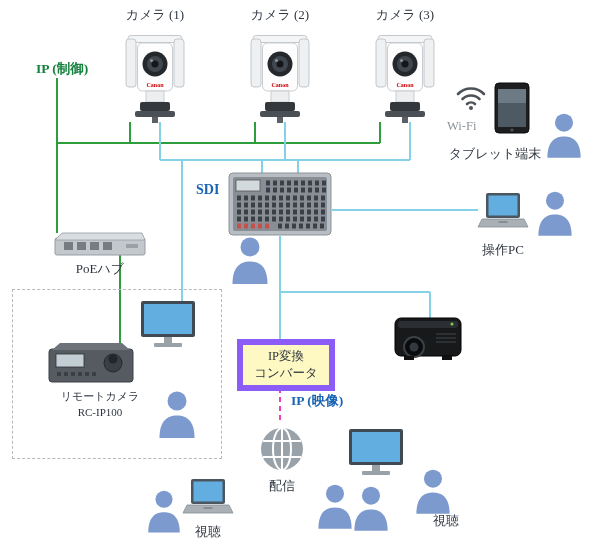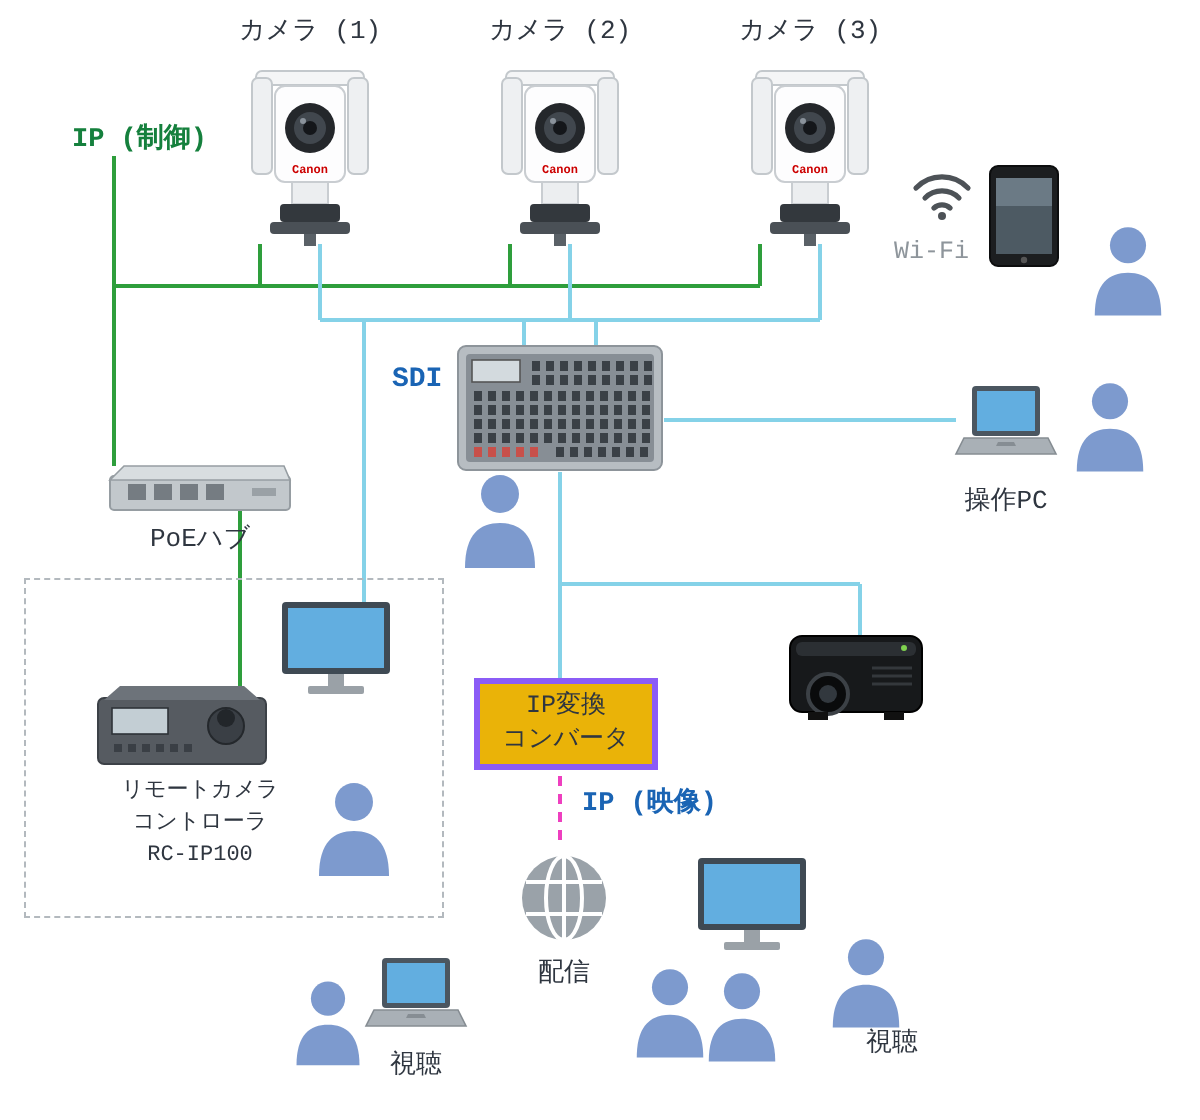--- a/index.html
+++ b/index.html
@@ -1,28 +1,28 @@
 <!DOCTYPE html>
 <html><head>
 <meta charset="utf-8">
 <style>
   body{margin:0}
   .stage{position:relative;width:600px;height:560px;background:#fff;overflow:hidden;
-         font-family:Liberation Mono, monospace}
+         font-family:Liberation Serif, serif}
   .abs{position:absolute}
   svg.abs{display:block}
   .wires{position:absolute;left:0;top:0;pointer-events:none}
   .lbl{position:absolute;font-size:13px;color:#2f3640;white-space:nowrap}
   .c{text-align:center}
   .b{font-weight:700}
   .blue{color:#1a64b4}
   .green{color:#15803d}
   .gray{color:#8e959b}
   .dashed-box{position:absolute;border:1.5px dashed #b3b9be}
-  .conv{position:absolute;background:#eab308;border:3px solid #8b5cf6;display:flex;flex-direction:column;
+  .conv{position:absolute;background:#fef9c3;border:6px solid #8b5cf6;display:flex;flex-direction:column;
         align-items:center;justify-content:center;font-size:12.5px;color:#2f3640;line-height:17px;text-align:center}
 </style>
 </head>
 <body>
 
 <div class="stage">
 
   <svg class="wires" width="600" height="560" viewBox="0 0 600 560">
     <g fill="none" stroke="#2e9e3c" stroke-width="2">
       <line x1="57" y1="78" x2="57" y2="233"></line>
@@ -118,20 +118,21 @@
   <svg class="abs" style="left:494px;top:82px" width="36" height="52" viewBox="0 0 36 52">
     <rect x="1" y="1" width="34" height="50" rx="4" fill="#1c1e20" stroke="#0c0d0e"></rect>
     <rect x="4" y="7" width="28" height="38" fill="#4d5a63"></rect>
     <rect x="4" y="7" width="28" height="14" fill="#6b7a85"></rect>
     <circle cx="18" cy="48" r="1.6" fill="#555"></circle>
   </svg>
   <svg class="abs" style="left:545px;top:112px" width="38" height="46" viewBox="0 0 40 48">
     <circle cx="20" cy="11" r="9.5" fill="#7d9ace"></circle>
       <path d="M2.5,48 C2.5,31 10,25.5 20,25.5 C30,25.5 37.5,31 37.5,48 Z" fill="#7d9ace"></path>
   </svg>
+  <div class="lbl c" style="left:435px;top:145px;width:120px">タブレット端末</div>
 
   <svg class="abs" style="left:228px;top:172px" width="104" height="64" viewBox="0 0 104 64">
     <rect x="1" y="1" width="102" height="62" rx="4" fill="#b7bdc2" stroke="#8d949a"></rect>
     <rect x="5" y="5" width="94" height="54" rx="2" fill="#878e95"></rect>
     <rect x="8" y="8" width="24" height="11" fill="#d3dade" stroke="#555" stroke-width="0.8"></rect>
     <g stroke="#3a4046" stroke-width="5">
       <line x1="38" y1="11" x2="98" y2="11" stroke-dasharray="4 3"></line>
       <line x1="38" y1="18" x2="98" y2="18" stroke-dasharray="4 3"></line>
       <line x1="9" y1="26" x2="98" y2="26" stroke-dasharray="4 3"></line>
       <line x1="9" y1="33" x2="98" y2="33" stroke-dasharray="4 3"></line>
@@ -182,21 +183,20 @@
   <svg class="abs" style="left:48px;top:341px" width="86" height="44" viewBox="0 0 86 44">
     <rect x="1" y="8" width="84" height="33" rx="3" fill="#565b61" stroke="#3c4147"></rect>
     <path d="M4,9 L12,2 L74,2 L82,9 Z" fill="#6d737a"></path>
     <rect x="8" y="13" width="28" height="13" fill="#c3ced4" stroke="#2e3338" stroke-width="0.8"></rect>
     <circle cx="65" cy="22" r="9" fill="#3a3f45" stroke="#24282c"></circle>
     <circle cx="65" cy="18" r="4.5" fill="#22262a"></circle>
     <line x1="9" y1="33" x2="48" y2="33" stroke="#3a3f45" stroke-width="4" stroke-dasharray="4 3"></line>
   </svg>
   <div class="lbl c" style="left:38px;top:388px;width:124px;line-height:16px;font-size:11px">
     <div>リモートカメラ</div>
-    <div>コントローラ</div>
     <div>RC-IP100</div>
   </div>
   <svg class="abs" style="left:157px;top:390px" width="40" height="48" viewBox="0 0 40 48">
     <circle cx="20" cy="11" r="9.5" fill="#7d9ace"></circle>
       <path d="M2.5,48 C2.5,31 10,25.5 20,25.5 C30,25.5 37.5,31 37.5,48 Z" fill="#7d9ace"></path>
   </svg>
 
   <div class="conv" style="left:237px;top:339px;width:86px;height:40px">
     <div>IP変換</div>
     <div>コンバータ</div>

